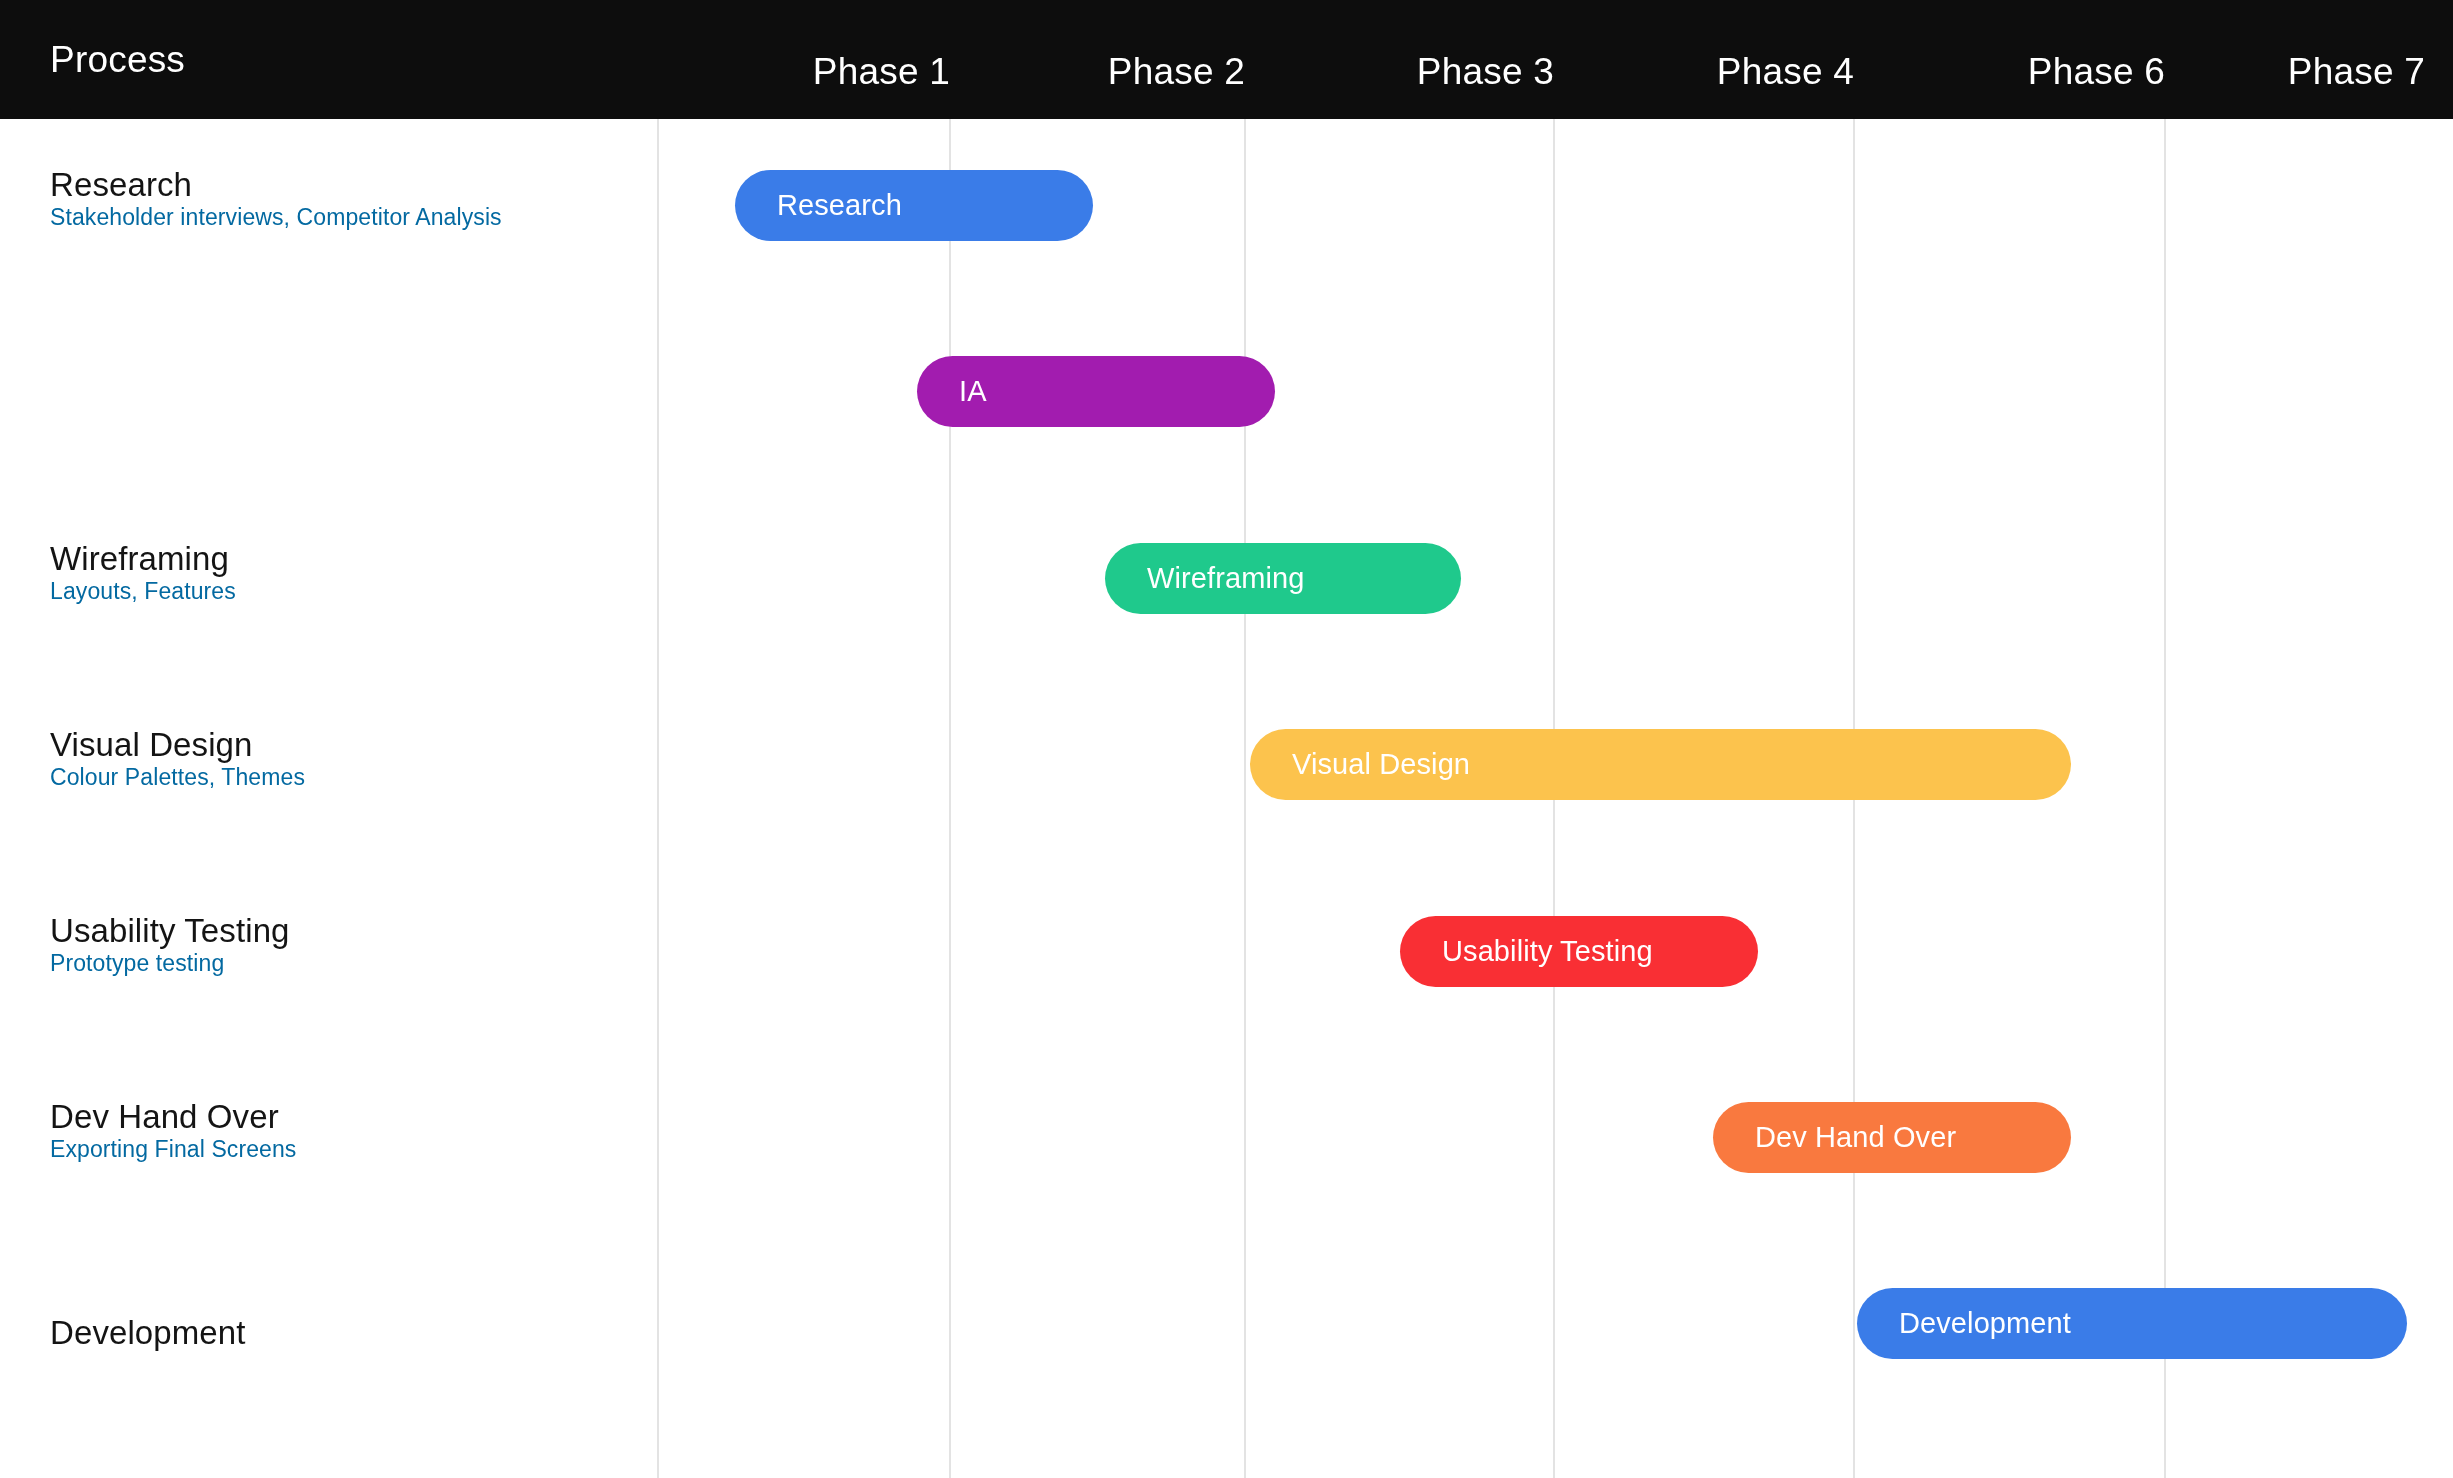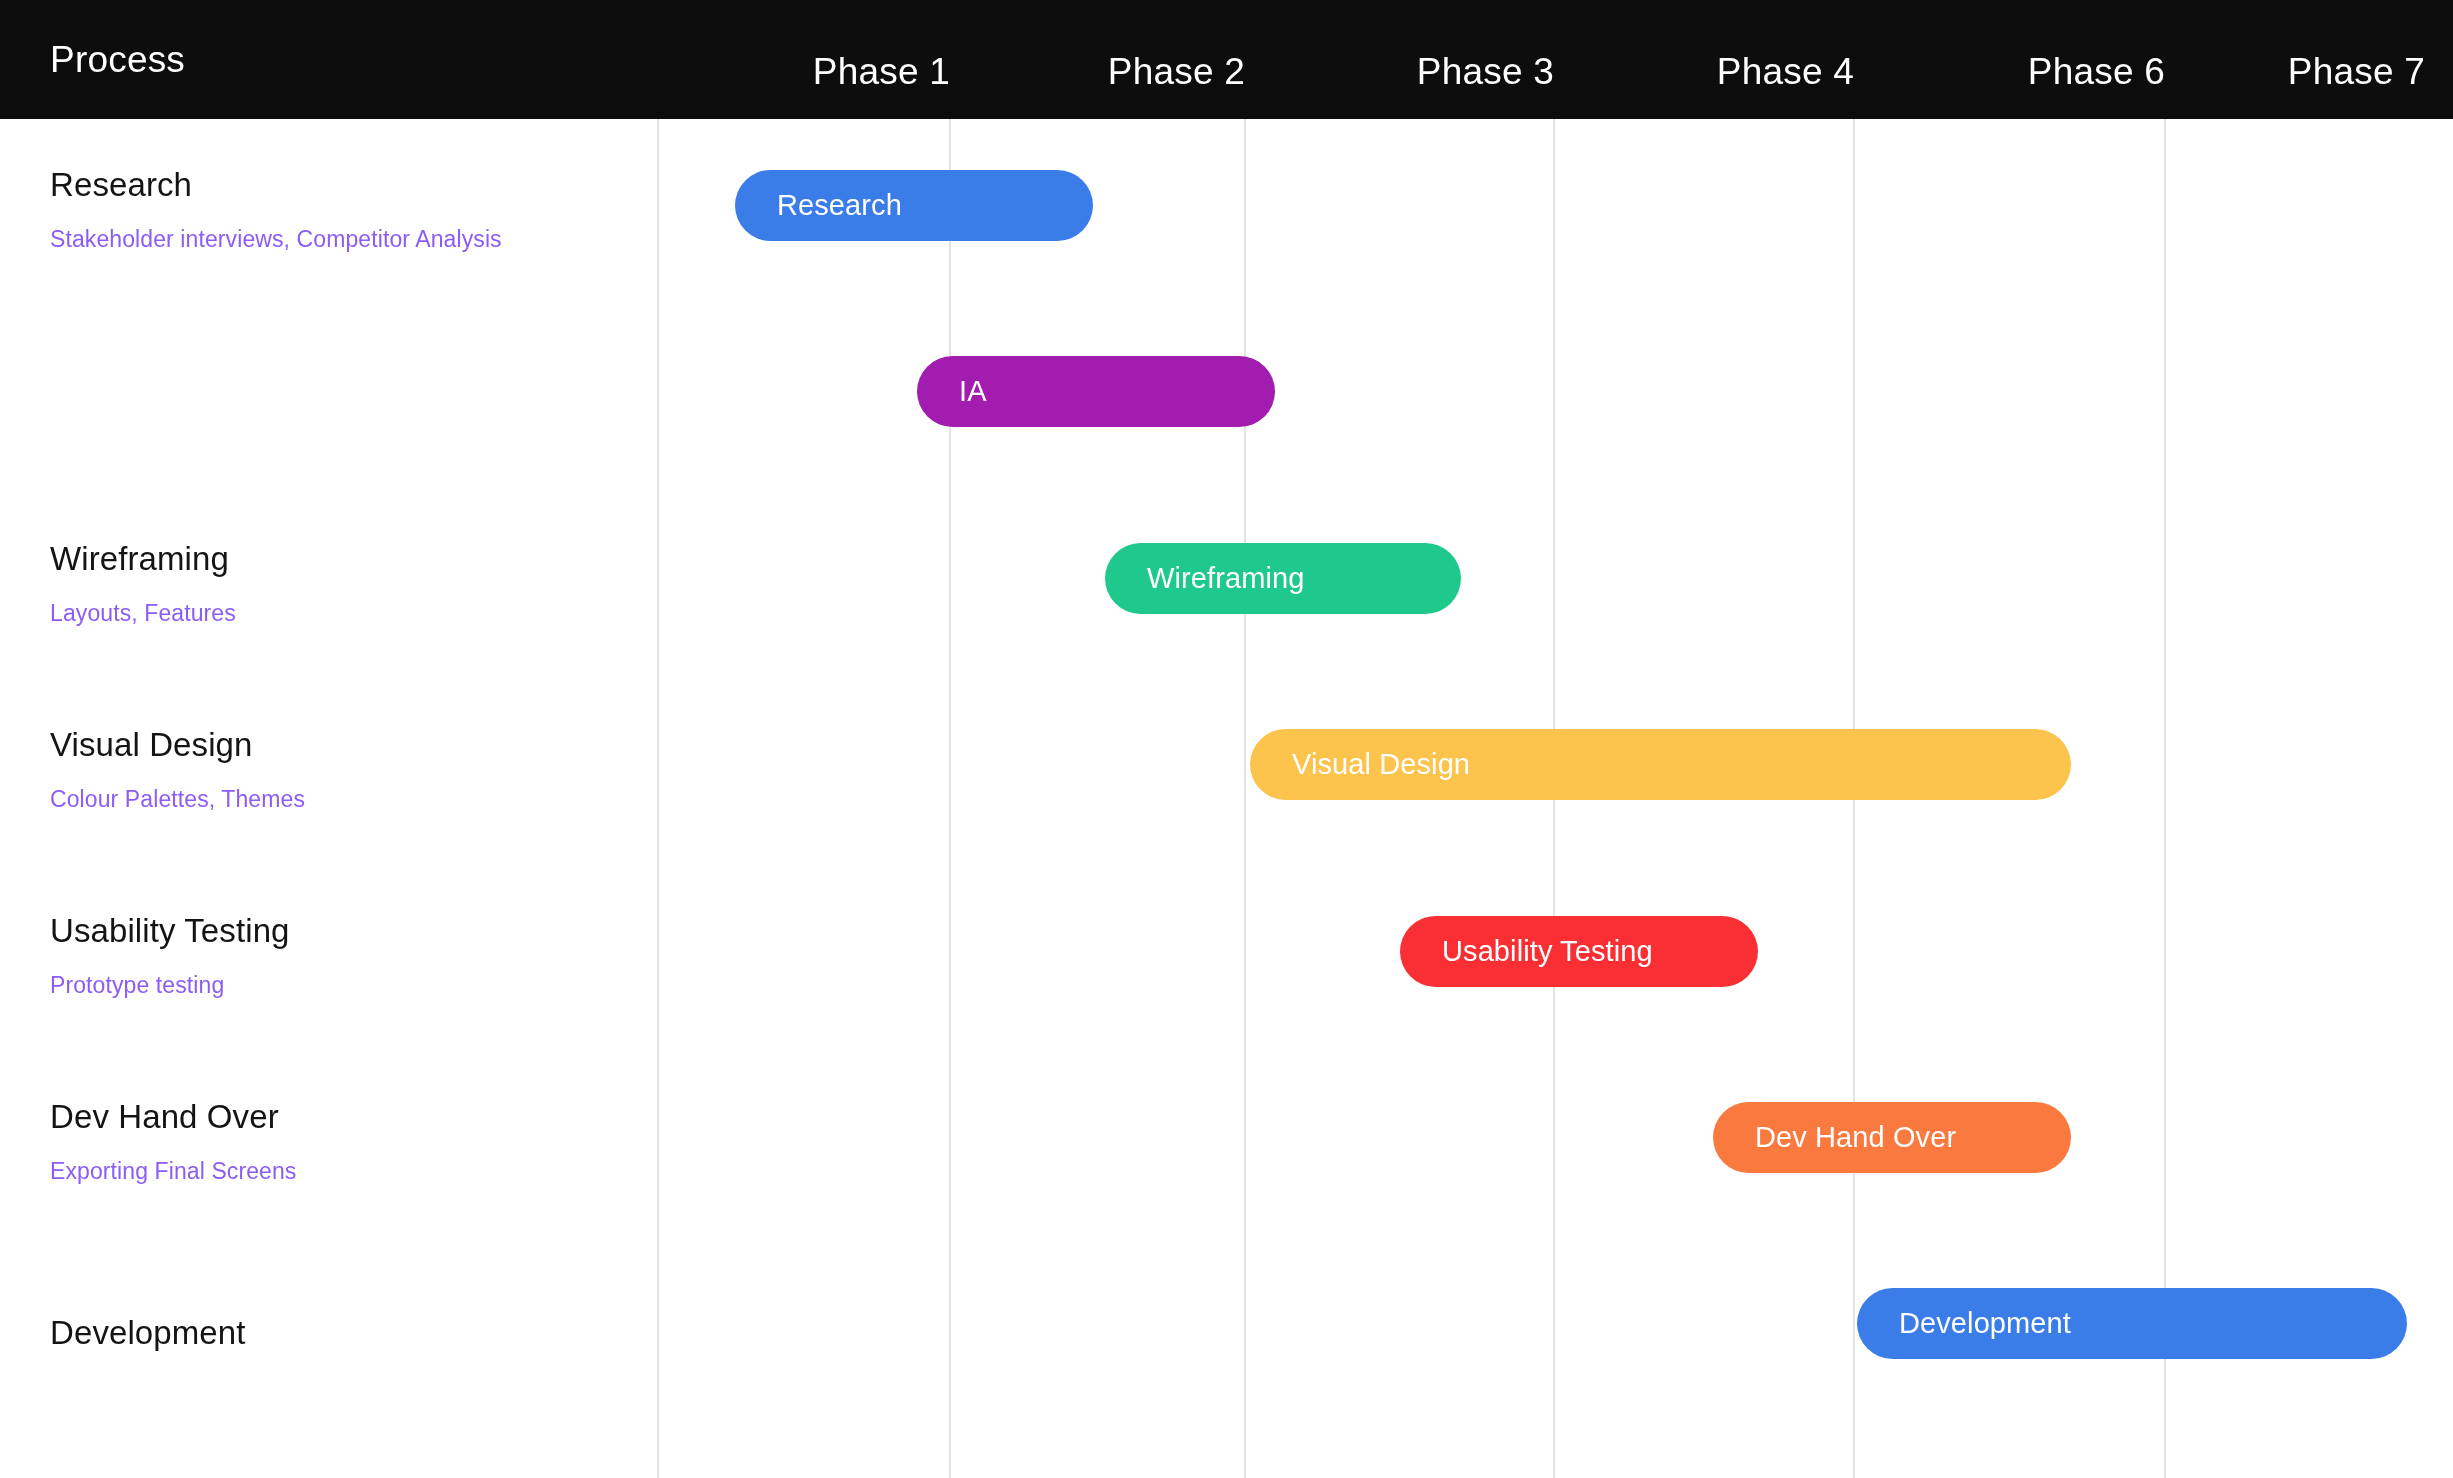--- a/index.html
+++ b/index.html
@@ -69,22 +69,22 @@
   }
   .row-title {
     color:#141414;
     font-size:33px;
     font-weight:400;
     letter-spacing:0.1px;
     white-space:nowrap;
     line-height:1.15;
   }
   .row-sub {
-    margin-top:22px;
-    color:#8b5cf6;
+    margin-top:0;
+    color:#0369a1;
     font-size:23px;
     font-weight:400;
     letter-spacing:0.1px;
     white-space:nowrap;
     line-height:1.15;
   }
 
   
   .bar {
     position:absolute;

